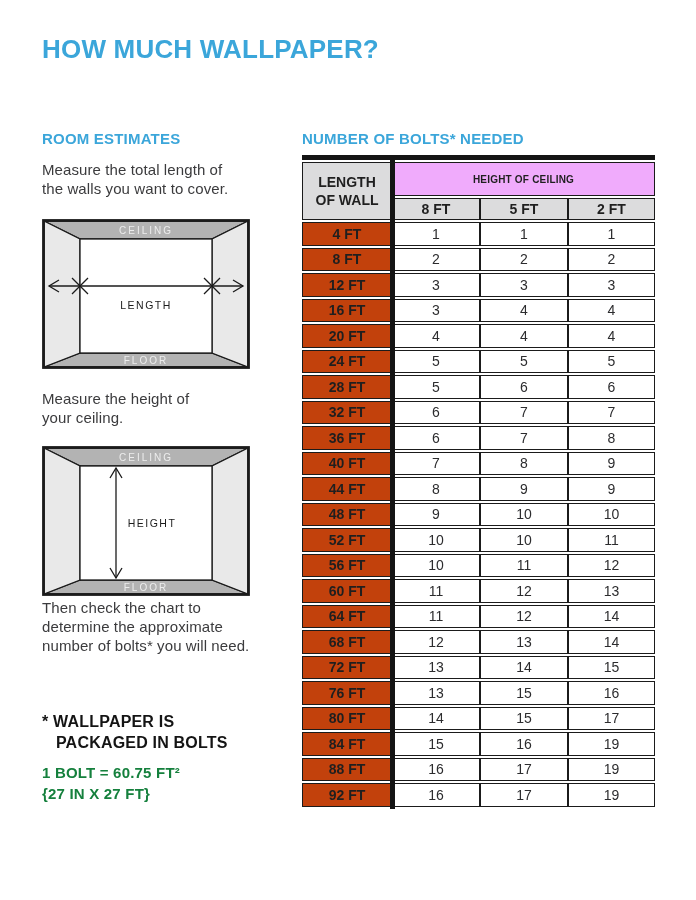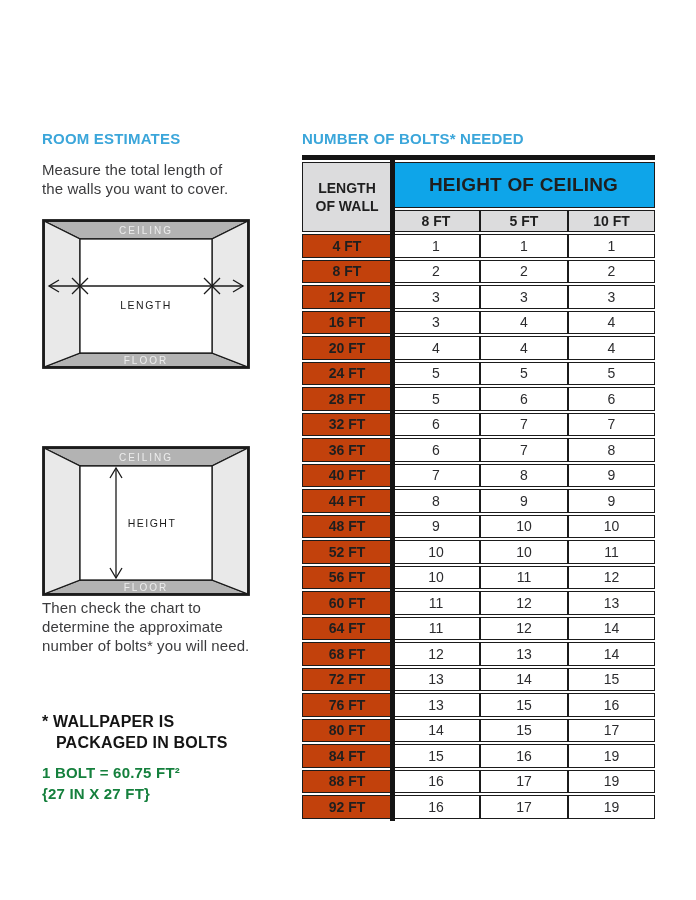--- a/index.html
+++ b/index.html
@@ -57,32 +57,33 @@
     border-collapse:separate; border-spacing:0 2px;
   }
   table.bolts th, table.bolts td {
     border:1px solid #1B1B1B; text-align:center; vertical-align:middle;
     font-family:"Liberation Sans","DejaVu Sans",sans-serif;
   }
   th.corner {
     background:#DCDCDD; font-size:14px; font-weight:bold; color:#1F1F1F;
     white-space:pre-line; line-height:1.3;
   }
-  th.span-head { background:#0ea5e9; font-size:19px; font-weight:bold; color:#1F1F1F; height:46px; letter-spacing:0.2px; }
+  th.span-head { background:#f0abfc; font-size:10px; font-weight:bold; color:#1F1F1F; height:34px; letter-spacing:0.2px; }
   th.sub { background:#DCDCDD; font-size:14px; font-weight:bold; color:#1F1F1F; height:22px; border-left:none; border-right:none; }
   th.sub-first { border-left:1px solid #1B1B1B; }
   th.sub-last  { border-right:1px solid #1B1B1B; }
   tbody th { background:#c2410c; font-size:14px; font-weight:bold; color:#1F1F1F; height:23.5px; }
   tbody td { background:#FFFFFF; font-size:14px; color:#2C2C2E; height:23.5px; }
 </style>
 </head>
 <body>
 
 <div class="page" data-name="wallpaper-guide-page">
 
+  <h1 class="title" data-name="page-title">HOW MUCH WALLPAPER?</h1>
 
   <h2 class="section-heading" data-name="room-estimates-heading">ROOM ESTIMATES</h2>
 
   <p class="body-text" data-name="step1-text">Measure the total length of
 the walls you want to cover.</p>
 
   <svg class="room-svg" viewBox="0 0 208 150" data-name="length-diagram">
     <polygon class="panel-band" data-name="ceiling-panel" points="2,2 206,2 170,20 38,20"></polygon>
     <polygon class="panel-band" data-name="floor-panel" points="2,148 206,148 170,134 38,134"></polygon>
     <polygon class="panel-wall" data-name="left-wall-panel" points="2,2 38,20 38,134 2,148"></polygon>
@@ -96,20 +97,22 @@
       <polyline points="17,61 7,67 17,73"></polyline>
       <polyline points="191,61 201,67 191,73"></polyline>
       <line x1="30" y1="59" x2="46" y2="75"></line>
       <line x1="30" y1="75" x2="46" y2="59"></line>
       <line x1="162" y1="59" x2="178" y2="75"></line>
       <line x1="162" y1="75" x2="178" y2="59"></line>
     </g>
     <text class="dim-label" x="104" y="90" data-name="length-label">LENGTH</text>
   </svg>
 
+  <p class="body-text" data-name="step2-text">Measure the height of
+your ceiling.</p>
 
   <svg class="room-svg" viewBox="0 0 208 150" data-name="height-diagram">
     <polygon class="panel-band" data-name="ceiling-panel" points="2,2 206,2 170,20 38,20"></polygon>
     <polygon class="panel-band" data-name="floor-panel" points="2,148 206,148 170,134 38,134"></polygon>
     <polygon class="panel-wall" data-name="left-wall-panel" points="2,2 38,20 38,134 2,148"></polygon>
     <polygon class="panel-wall" data-name="right-wall-panel" points="206,2 170,20 170,134 206,148"></polygon>
     <rect class="back-wall" data-name="back-wall" x="38" y="20" width="132" height="114"></rect>
     <rect class="outer-frame" data-name="room-frame" x="1.5" y="1.5" width="205" height="147"></rect>
     <text class="band-label" x="104" y="15" data-name="ceiling-label">CEILING</text>
     <text class="band-label" x="104" y="144.5" data-name="floor-label">FLOOR</text>
@@ -144,21 +147,21 @@
         </colgroup>
       <thead>
         <tr>
           <th class="corner" rowspan="2" data-name="length-of-wall-header">LENGTH
 OF WALL</th>
           <th class="span-head" colspan="3" data-name="height-of-ceiling-header">HEIGHT OF CEILING</th>
         </tr>
         <tr>
           <th class="sub sub-first" data-name="col-header-8ft">8 FT</th>
           <th class="sub" data-name="col-header-9ft">5 FT</th>
-          <th class="sub sub-last" data-name="col-header-10ft">10 FT</th>
+          <th class="sub sub-last" data-name="col-header-10ft">2 FT</th>
         </tr>
       </thead>
       <tbody data-name="bolt-table-body">
           <tr data-name="table-row">
             <th data-name="wall-length-label">4 FT</th>
             <td data-name="bolt-count-cell">1</td>
             <td data-name="bolt-count-cell">1</td>
             <td data-name="bolt-count-cell">1</td>
           </tr>
           <tr data-name="table-row">

